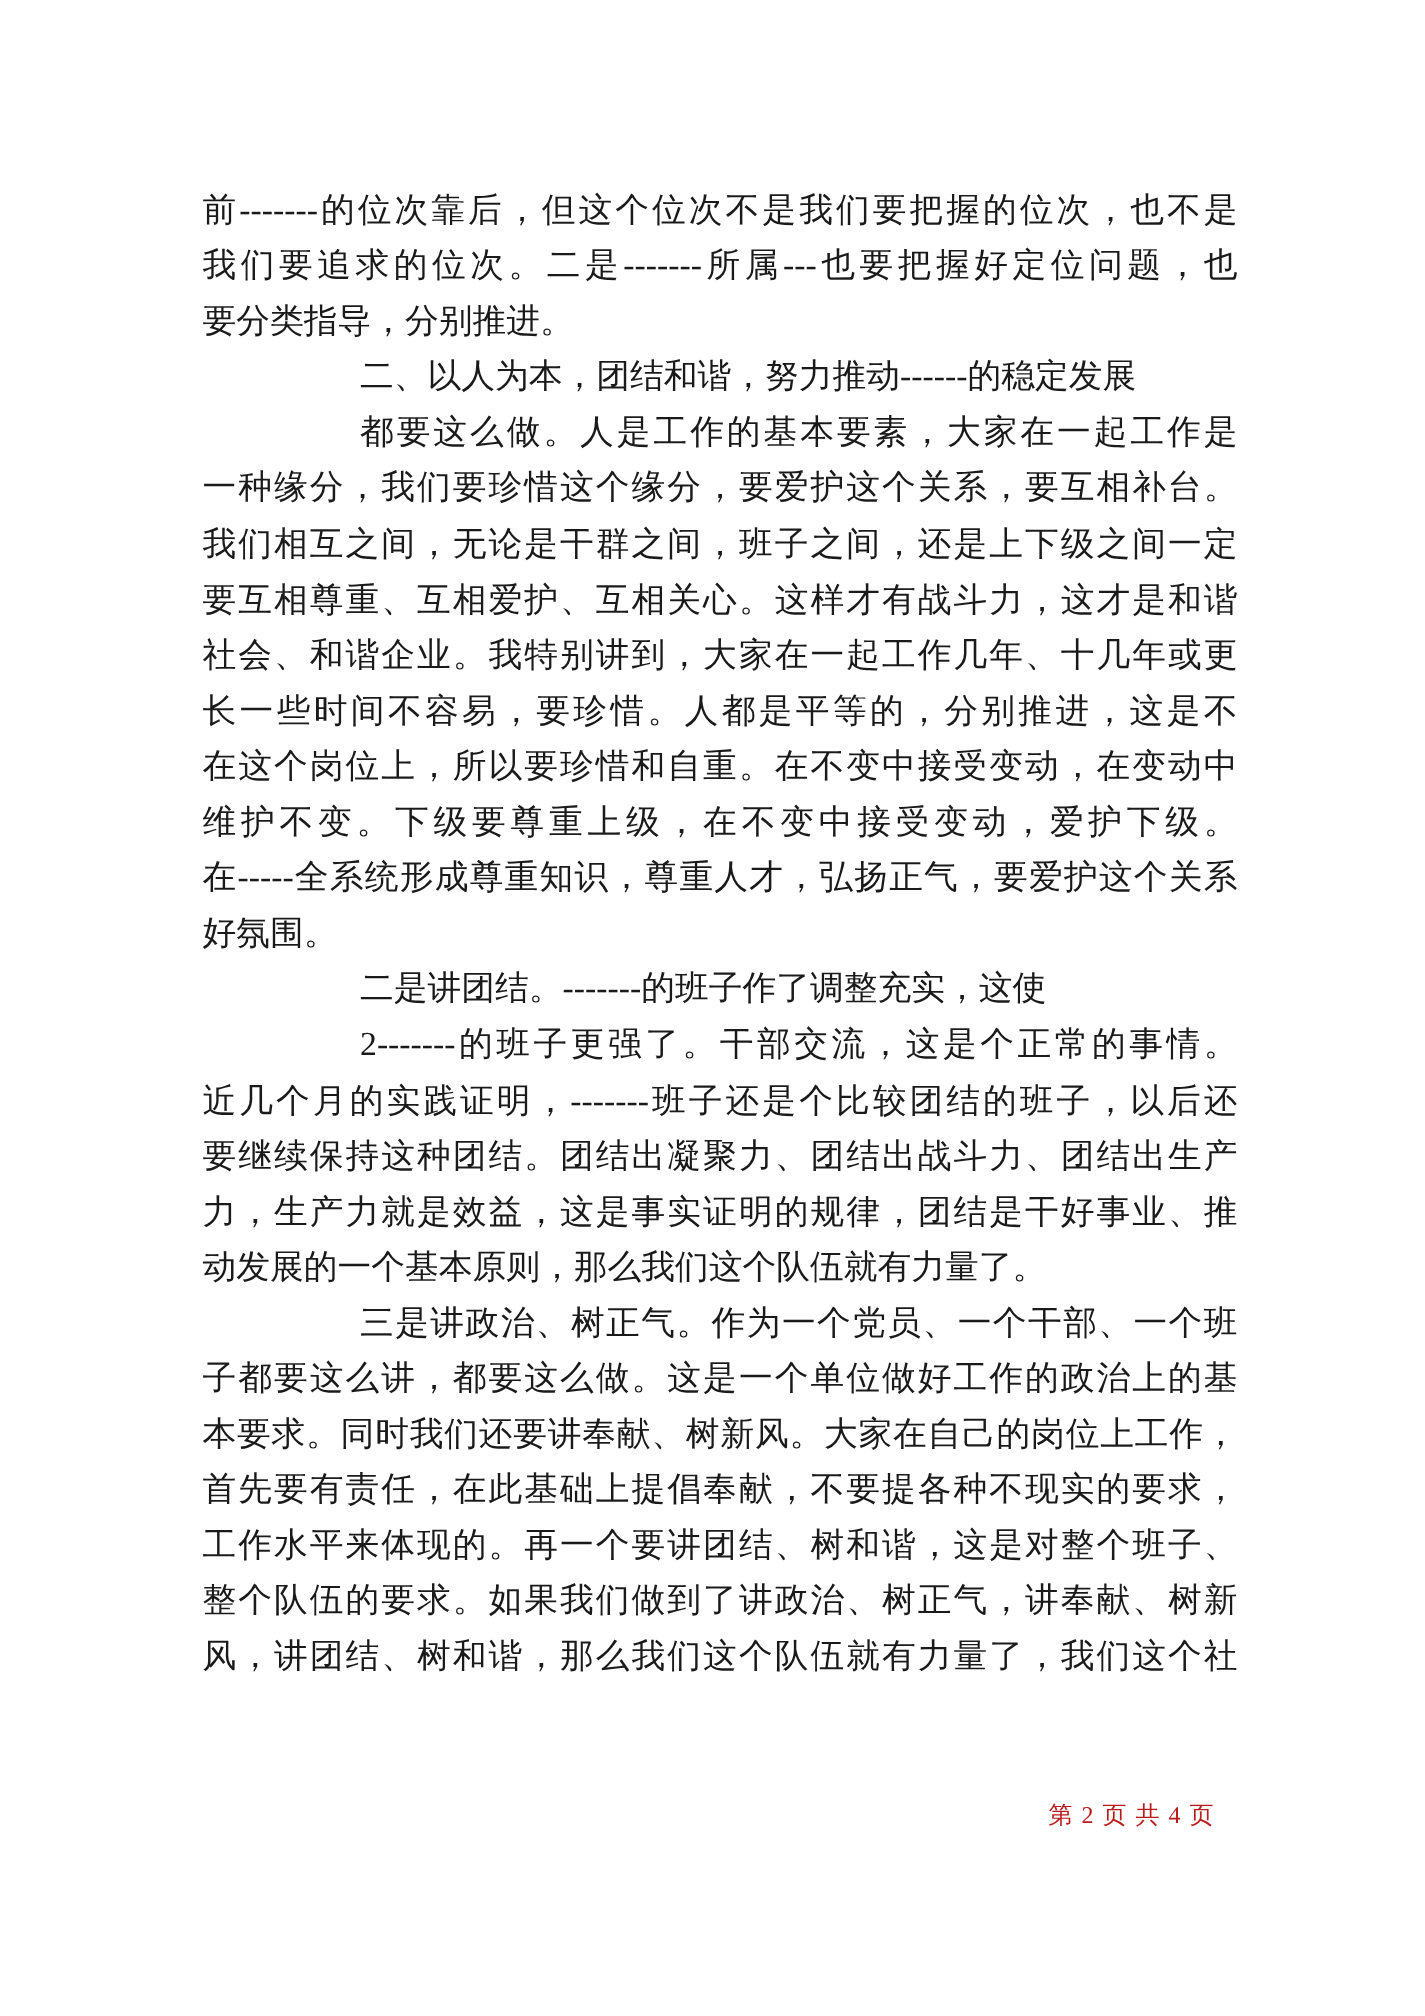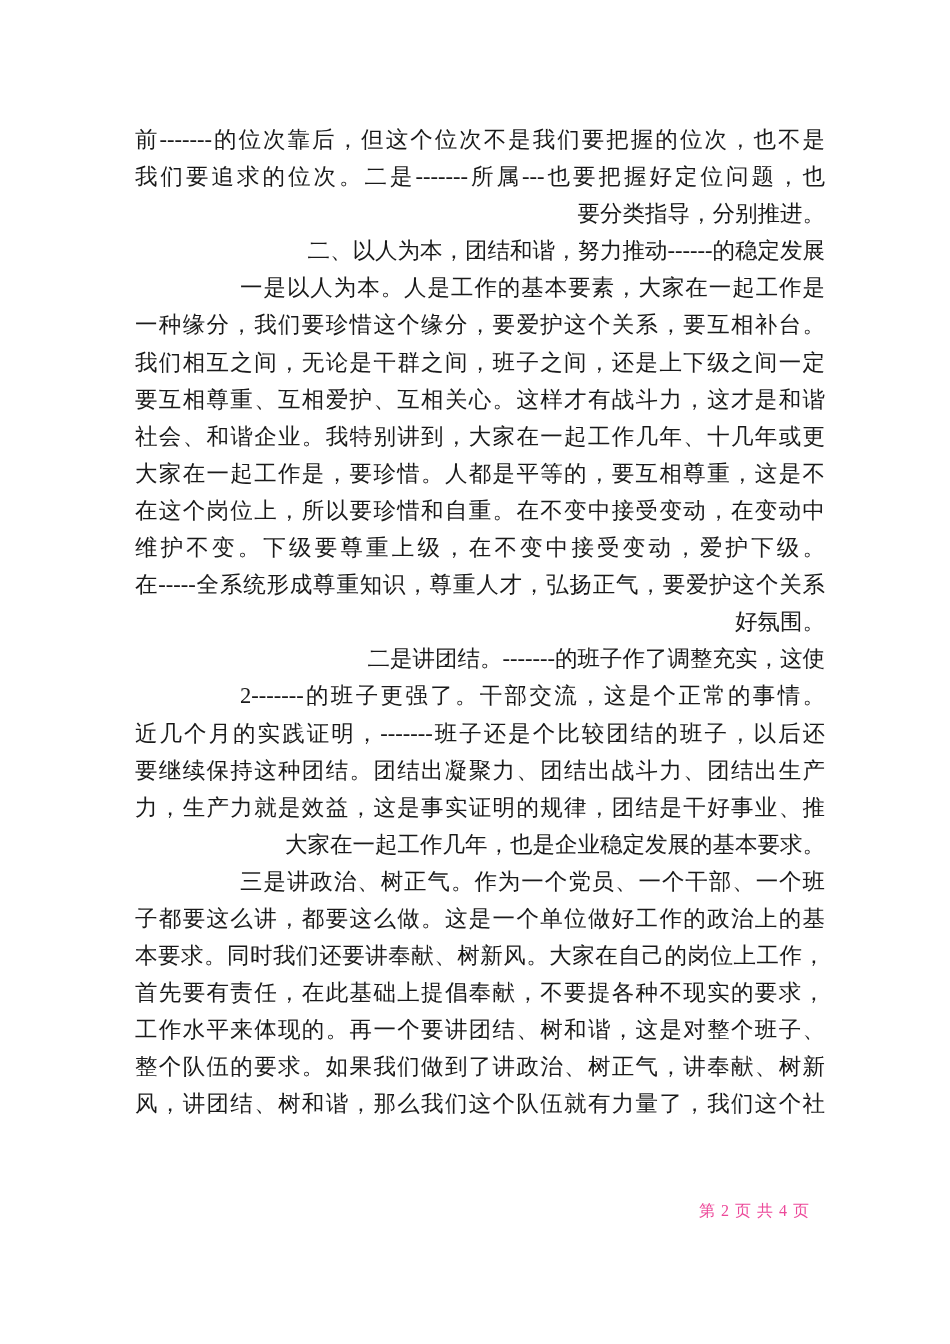--- a/index.html
+++ b/index.html
@@ -20,64 +20,64 @@
     left: 135px;
     top: 121px;
     width: 690px;
     font-size: 22.5px;
     color: #1a1a1a;
   }
   .line {
     height: 37.1px;
     line-height: 37.1px;
     overflow: hidden;
-    text-align: right;
+    text-align: left;
   }
   .line.j {
     text-align: justify;
     text-align-last: justify;
   }
   .line.indent {
     padding-left: 105px;
   }
   .footer {
     position: absolute;
     top: 1200px;
     right: 140px;
     font-size: 16px;
     line-height: 22px;
-    color: #ec4899;
+    color: #b91c1c;
     letter-spacing: 1px;
   }
 </style>
 </head>
 <body>
 
 <div class="page">
   <div class="content">
     <div class="line j">前-------的位次靠后，但这个位次不是我们要把握的位次，也不是</div>
     <div class="line j">我们要追求的位次。二是-------所属---也要把握好定位问题，也</div>
     <div class="line">要分类指导，分别推进。</div>
     <div class="line indent">二、以人为本，团结和谐，努力推动------的稳定发展</div>
-    <div class="line indent j">一是以人为本。人是工作的基本要素，大家在一起工作是</div>
+    <div class="line indent j">都要这么做。人是工作的基本要素，大家在一起工作是</div>
     <div class="line j">一种缘分，我们要珍惜这个缘分，要爱护这个关系，要互相补台。</div>
     <div class="line j">我们相互之间，无论是干群之间，班子之间，还是上下级之间一定</div>
     <div class="line j">要互相尊重、互相爱护、互相关心。这样才有战斗力，这才是和谐</div>
     <div class="line j">社会、和谐企业。我特别讲到，大家在一起工作几年、十几年或更</div>
-    <div class="line j">大家在一起工作是，要珍惜。人都是平等的，要互相尊重，这是不</div>
+    <div class="line j">长一些时间不容易，要珍惜。人都是平等的，分别推进，这是不</div>
     <div class="line j">在这个岗位上，所以要珍惜和自重。在不变中接受变动，在变动中</div>
     <div class="line j">维护不变。下级要尊重上级，在不变中接受变动，爱护下级。</div>
     <div class="line j">在-----全系统形成尊重知识，尊重人才，弘扬正气，要爱护这个关系</div>
     <div class="line">好氛围。</div>
     <div class="line indent">二是讲团结。-------的班子作了调整充实，这使</div>
     <div class="line indent j">2-------的班子更强了。干部交流，这是个正常的事情。</div>
     <div class="line j">近几个月的实践证明，-------班子还是个比较团结的班子，以后还</div>
     <div class="line j">要继续保持这种团结。团结出凝聚力、团结出战斗力、团结出生产</div>
     <div class="line j">力，生产力就是效益，这是事实证明的规律，团结是干好事业、推</div>
-    <div class="line">大家在一起工作几年，也是企业稳定发展的基本要求。</div>
+    <div class="line">动发展的一个基本原则，那么我们这个队伍就有力量了。</div>
     <div class="line indent j">三是讲政治、树正气。作为一个党员、一个干部、一个班</div>
     <div class="line j">子都要这么讲，都要这么做。这是一个单位做好工作的政治上的基</div>
     <div class="line j">本要求。同时我们还要讲奉献、树新风。大家在自己的岗位上工作，</div>
     <div class="line j">首先要有责任，在此基础上提倡奉献，不要提各种不现实的要求，</div>
     <div class="line j">工作水平来体现的。再一个要讲团结、树和谐，这是对整个班子、</div>
     <div class="line j">整个队伍的要求。如果我们做到了讲政治、树正气，讲奉献、树新</div>
     <div class="line j">风，讲团结、树和谐，那么我们这个队伍就有力量了，我们这个社</div>
   </div>
   <div class="footer">第 2 页 共 4 页</div>
 </div>

